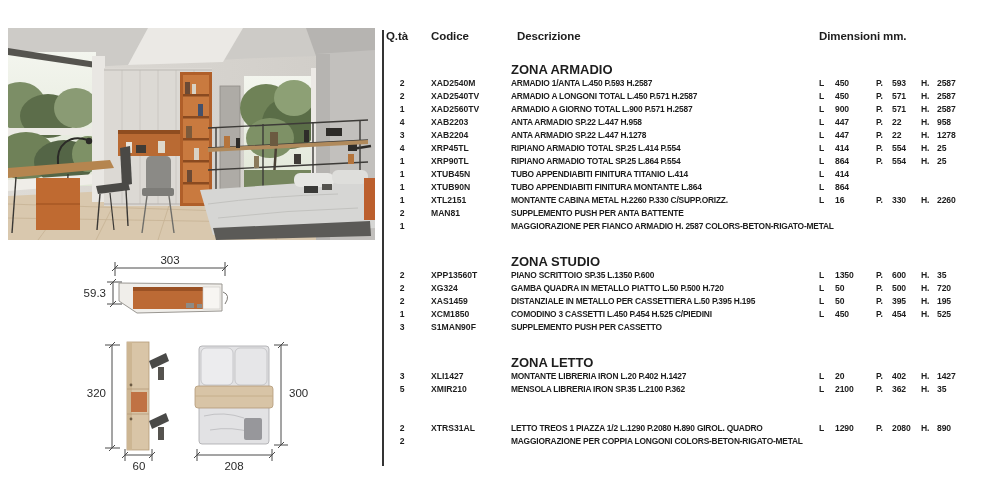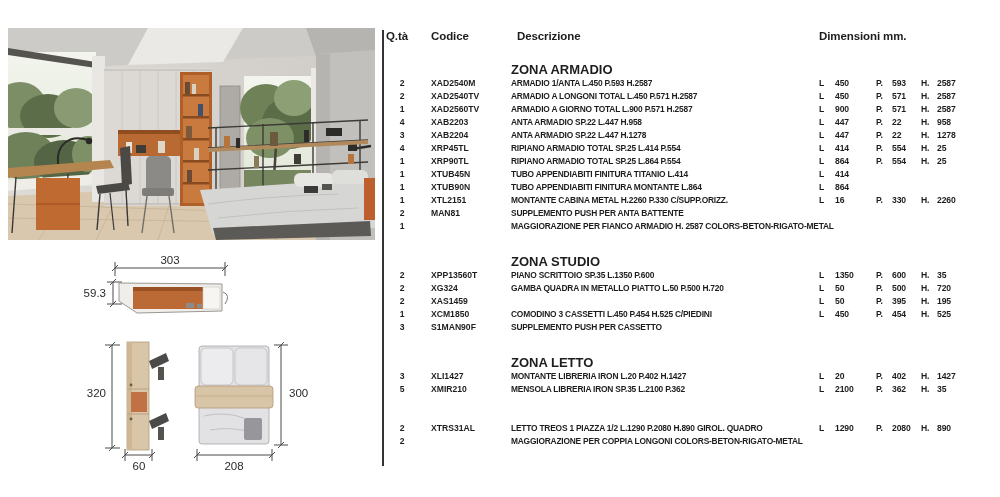--- a/index.html
+++ b/index.html
@@ -432,20 +432,21 @@
             <span class="c-ll">L</span>
             <span class="c-lv">50</span>
             <span class="c-pl">P.</span>
             <span class="c-pv">500</span>
             <span class="c-hl">H.</span>
             <span class="c-hv">720</span>
           </div>
           <div class="trow">
             <span class="c-qty">2</span>
             <span class="c-code">XAS1459</span>
+            <span class="c-desc">DISTANZIALE IN METALLO PER CASSETTIERA L.50 P.395 H.195</span>
             <span class="c-ll">L</span>
             <span class="c-lv">50</span>
             <span class="c-pl">P.</span>
             <span class="c-pv">395</span>
             <span class="c-hl">H.</span>
             <span class="c-hv">195</span>
           </div>
           <div class="trow">
             <span class="c-qty">1</span>
             <span class="c-code">XCM1850</span>

